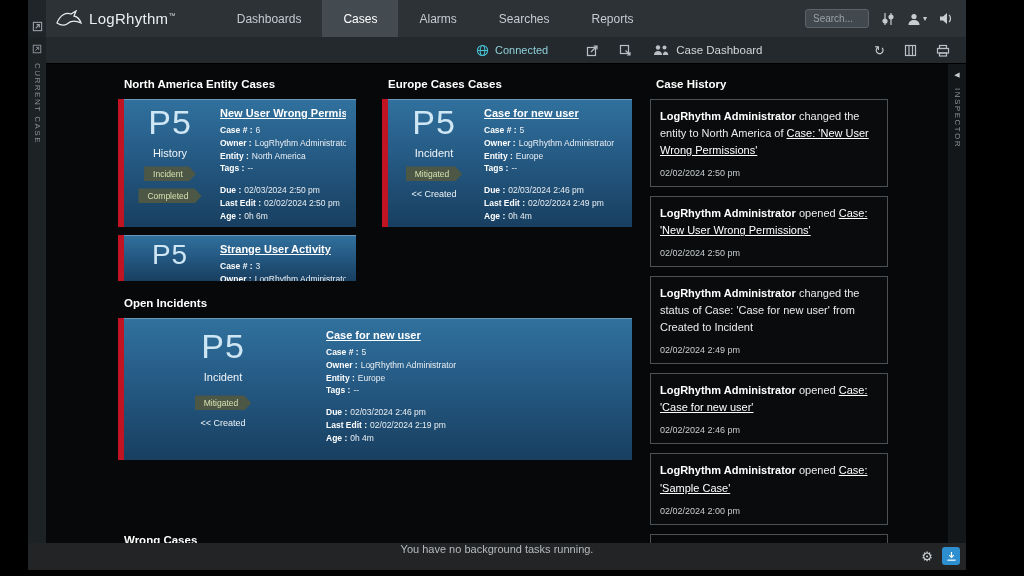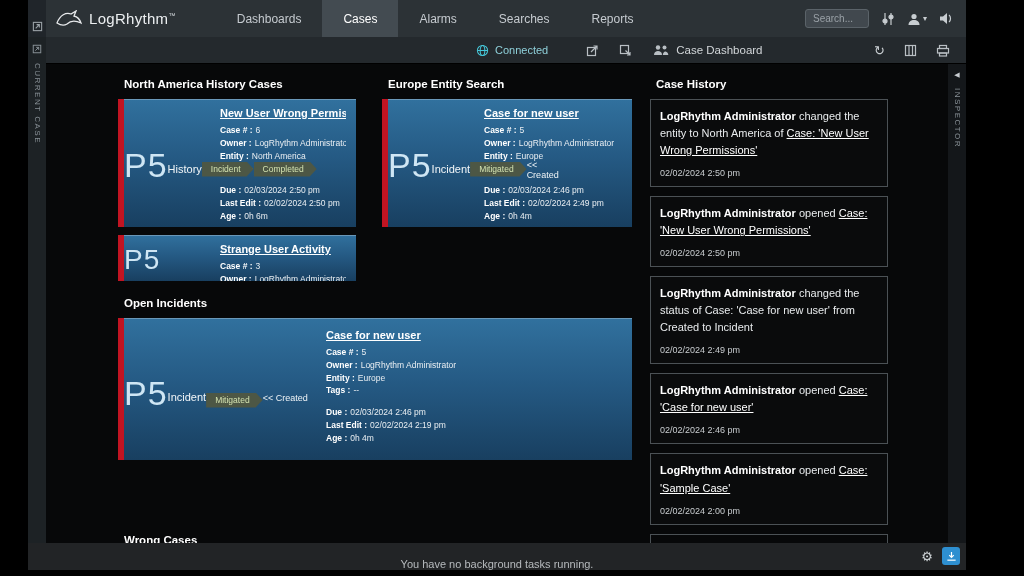--- a/index.html
+++ b/index.html
@@ -48,21 +48,21 @@
   .col-na { width:238px; }
   .col-eu { width:250px; }
 
   
   .case-card { position:relative; display:flex; border-left:6px solid #c11422; cursor:pointer;
                background:linear-gradient(180deg,#31719e 0%, #255a84 45%, #183f60 100%);
                box-shadow: inset 0 1px 0 rgba(255,255,255,.28); }
   .h128 { height:128px; margin-bottom:8px; }
   .h46  { height:46px; overflow:hidden; }
   .h142 { height:142px; }
-  .card-left { width:92px; flex:none; display:flex; flex-direction:row; align-items:center; padding-top:5px; }
+  .card-left { width:92px; flex:none; display:flex; flex-direction:column; align-items:center; padding-top:5px; }
   .card-left.wide { width:198px; padding-top:10px; }
   .p5 { font-size:34px; color:#cfe6f4; letter-spacing:1px; line-height:1.1; }
   .p5.small { font-size:28px; }
   .card-status { color:#f2f6f8; font-size:11px; margin-top:6px; }
   .tag { margin-top:7px; font-size:8.5px; color:#d3e2b0; background:#4d5745; padding:2.5px 13px 2.5px 9px;
          clip-path:polygon(0 0,calc(100% - 7px) 0,100% 50%,calc(100% - 7px) 100%,0 100%); }
   .status-note { margin-top:8px; font-size:9px; color:#eef3f6; }
   .card-right { flex:1; padding:8px 10px 6px 4px; min-width:0; }
   .card-title { color:#fff; font-size:11px; font-weight:bold; text-decoration:underline; margin-bottom:5px;
                 white-space:nowrap; overflow:hidden; }
@@ -75,21 +75,21 @@
   
   .entry { border:1px solid #4b5155; background:#0a0b0c; padding:8px 9px; margin-bottom:9px; }
   .entry-text { font-size:11px; color:#e8ebed; line-height:1.55; }
   .actor { font-weight:bold; color:#fff; }
   .hlink { text-decoration:underline; color:#fff; cursor:pointer; }
   .entry-time { margin-top:9px; font-size:9px; color:#c9cdd0; }
   .entry-stub { border:1px solid #4b5155; height:12px; }
 
   
   .statusbar { position:absolute; left:0; right:0; bottom:0; height:27px; background:#222426;
-               display:flex; align-items:flex-end; justify-content:center; color:#b6babd; font-size:11px; }
+               display:flex; align-items:flex-start; justify-content:center; color:#b6babd; font-size:11px; }
   .sb-icons { position:absolute; right:6px; top:4px; display:flex; gap:6px; }
   .sb-gear { width:18px; height:18px; display:flex; align-items:center; justify-content:center;
              color:#cdd2d5; font-size:13px; cursor:pointer; }
   .sb-blue { width:18px; height:18px; border-radius:3px; background:#2e8fd0; display:flex;
              align-items:center; justify-content:center; cursor:pointer; }
   svg { display:block; }
 </style>
 </head>
 <body>
 
@@ -215,21 +215,21 @@
     <span class="caret" style="font-size:7px;">◀</span>
     <span class="rail-label">INSPECTOR</span>
   </div>
 
   <main class="main">
 
     <div class="col-main">
       <div class="dash-row">
 
         <section class="col-na">
-          <div class="sec-title">North America History Cases</div>
+          <div class="sec-title">North America Entity Cases</div>
 
           <div class="case-card h128">
             <div class="card-left">
               <div class="p5">P5</div>
               <div class="card-status">History</div>
               <div class="tag">Incident</div>
               <div class="tag">Completed</div>
             </div>
             <div class="card-right">
               <div class="card-title">New User Wrong Permis...</div>
@@ -249,21 +249,21 @@
             </div>
             <div class="card-right">
               <div class="card-title">Strange User Activity</div>
               <div class="field"><b>Case # :</b><span>3</span></div>
               <div class="field"><b>Owner :</b><span>LogRhythm Administrator</span></div>
             </div>
           </div>
         </section>
 
         <section class="col-eu">
-          <div class="sec-title">Europe Entity Search</div>
+          <div class="sec-title">Europe Cases Cases</div>
 
           <div class="case-card h128">
             <div class="card-left">
               <div class="p5">P5</div>
               <div class="card-status">Incident</div>
               <div class="tag">Mitigated</div>
               <div class="status-note">&lt;&lt; Created</div>
             </div>
             <div class="card-right">
               <div class="card-title">Case for new user</div>

